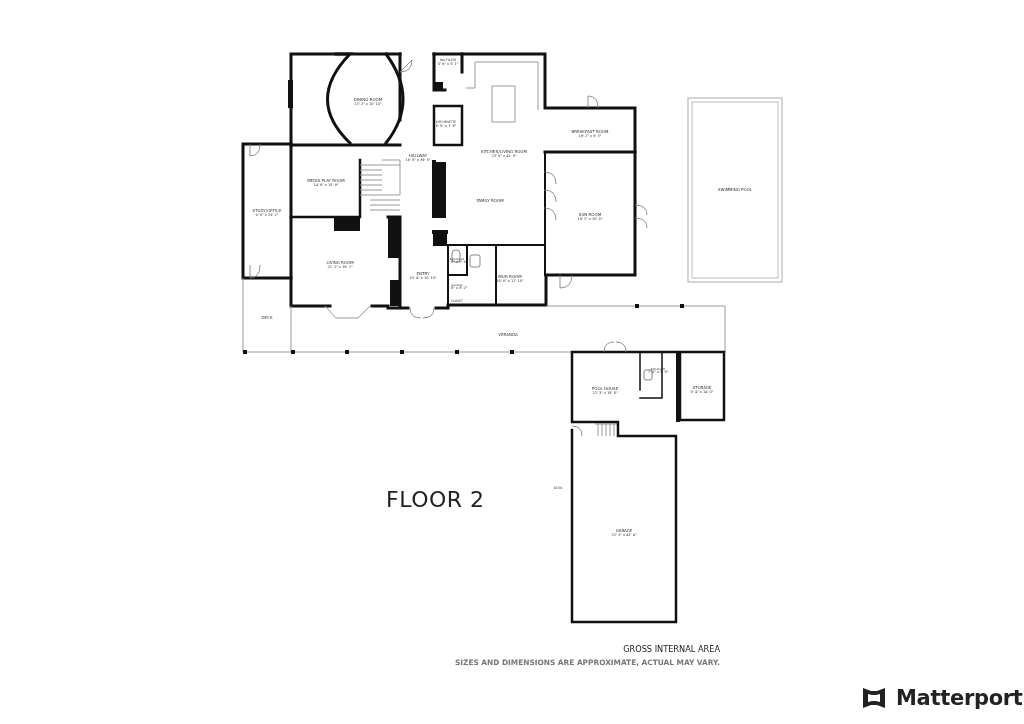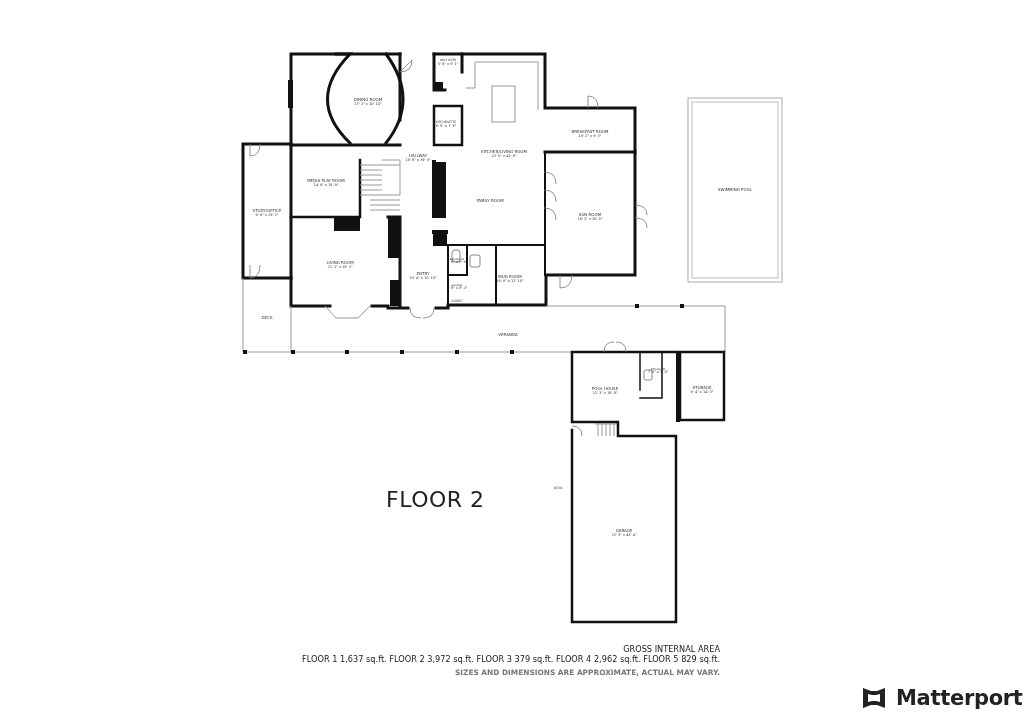--- a/index.html
+++ b/index.html
@@ -196,21 +196,20 @@
 </div>
 <div class="lbl" style="left:624px;top:528px;">
   <span class="n">GARAGE</span>
   <span class="d">22' 3" x 43' 4"</span>
 </div>
 
 <div class="floor-title">FLOOR 2</div>
 
 <div class="area">
   <div>GROSS INTERNAL AREA</div>
-  <div>FLOOR 1 1,637 sq.ft.   FLOOR 2 3,972 sq.ft.   FLOOR 3 379 sq.ft.   FLOOR 4 2,962 sq.ft.   FLOOR 5 829 sq.ft.</div>
   <span class="note">SIZES AND DIMENSIONS ARE APPROXIMATE, ACTUAL MAY VARY.</span>
 </div>
 
 <div class="logo">
   <svg width="24" height="24" viewBox="0 0 24 24">
     <path d="M1,2 L9,5 L15,5 L23,2 L23,22 L15,19 L9,19 L1,22 Z" fill="#222"></path>
     <path d="M6,8 L10,9 L14,9 L18,8 L18,16 L14,15 L10,15 L6,16 Z" fill="#fff"></path>
   </svg>
   <span class="logo-text">Matterport</span>
 </div>

